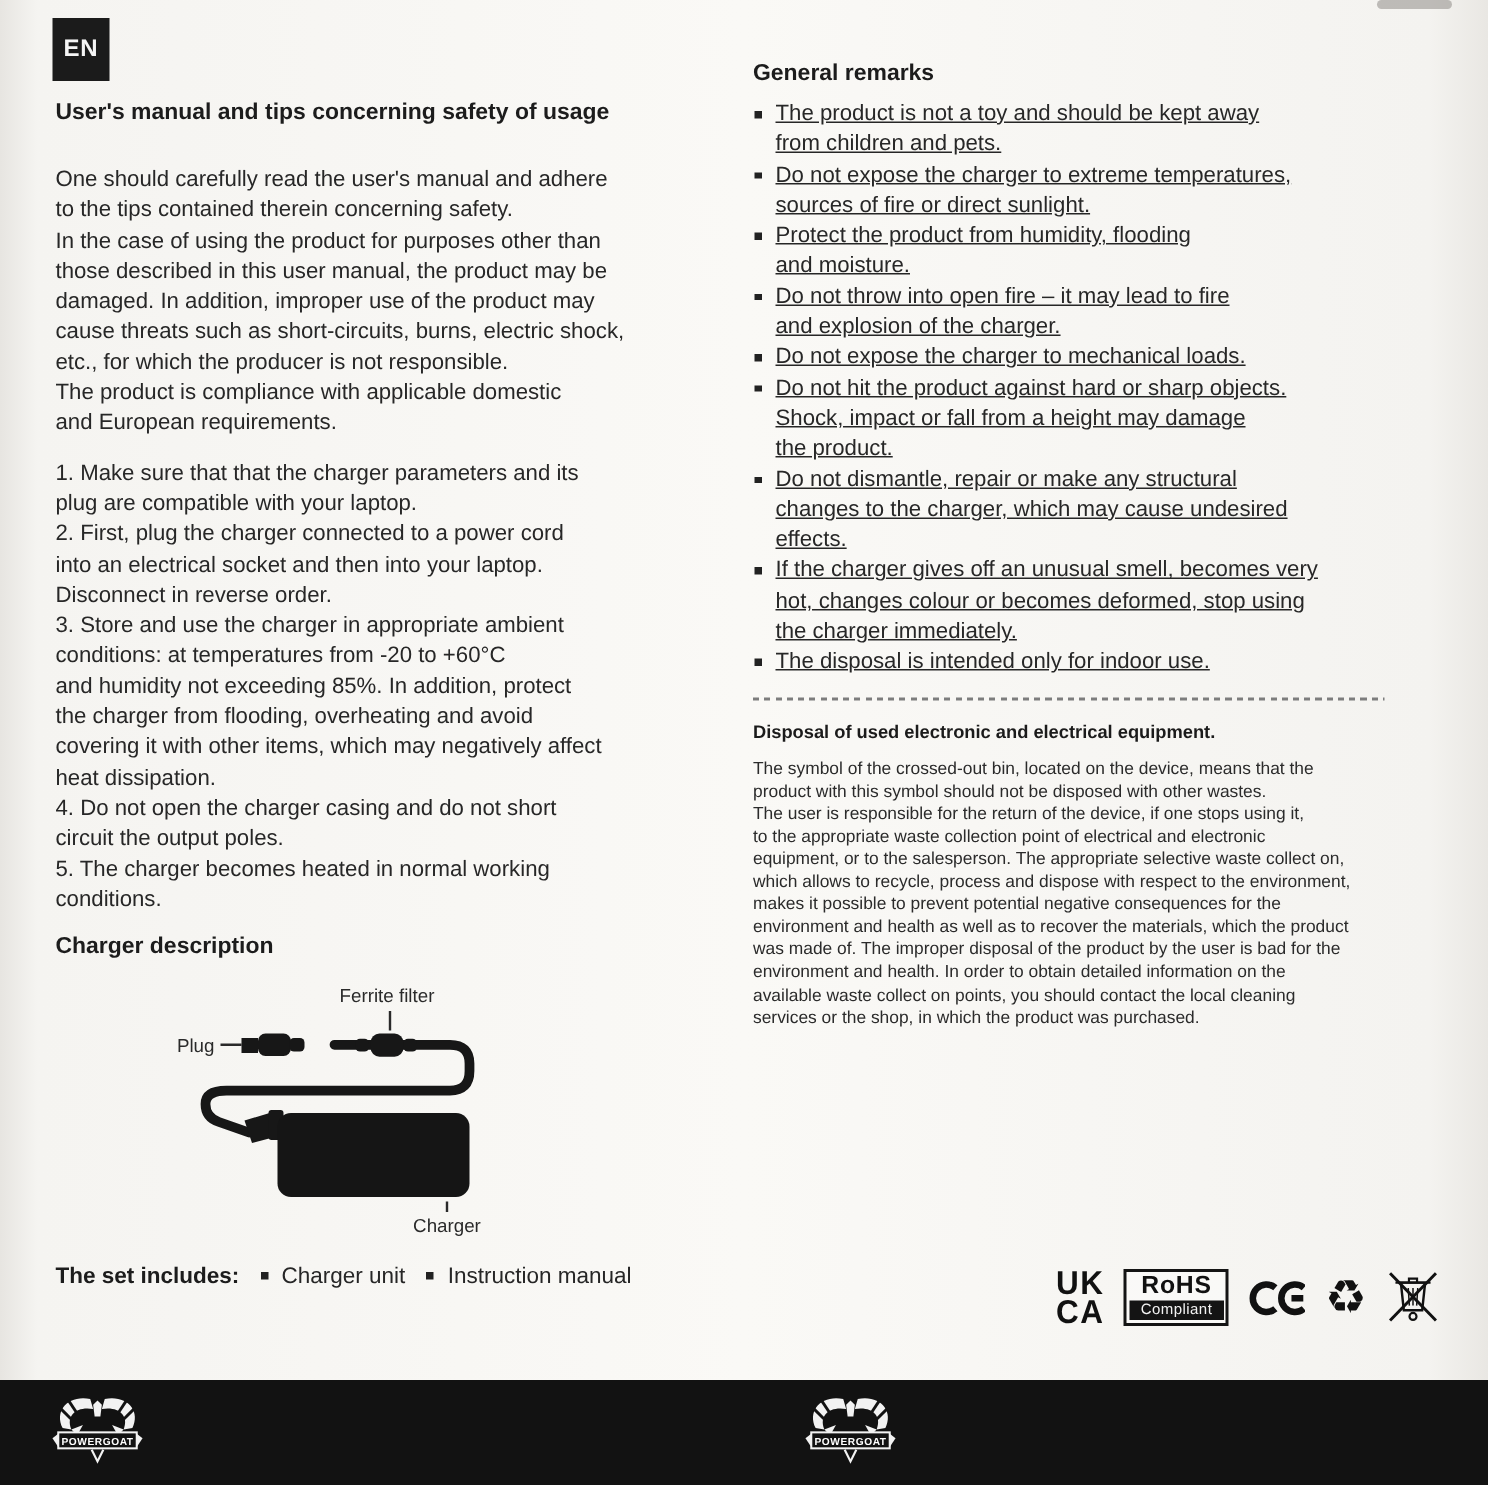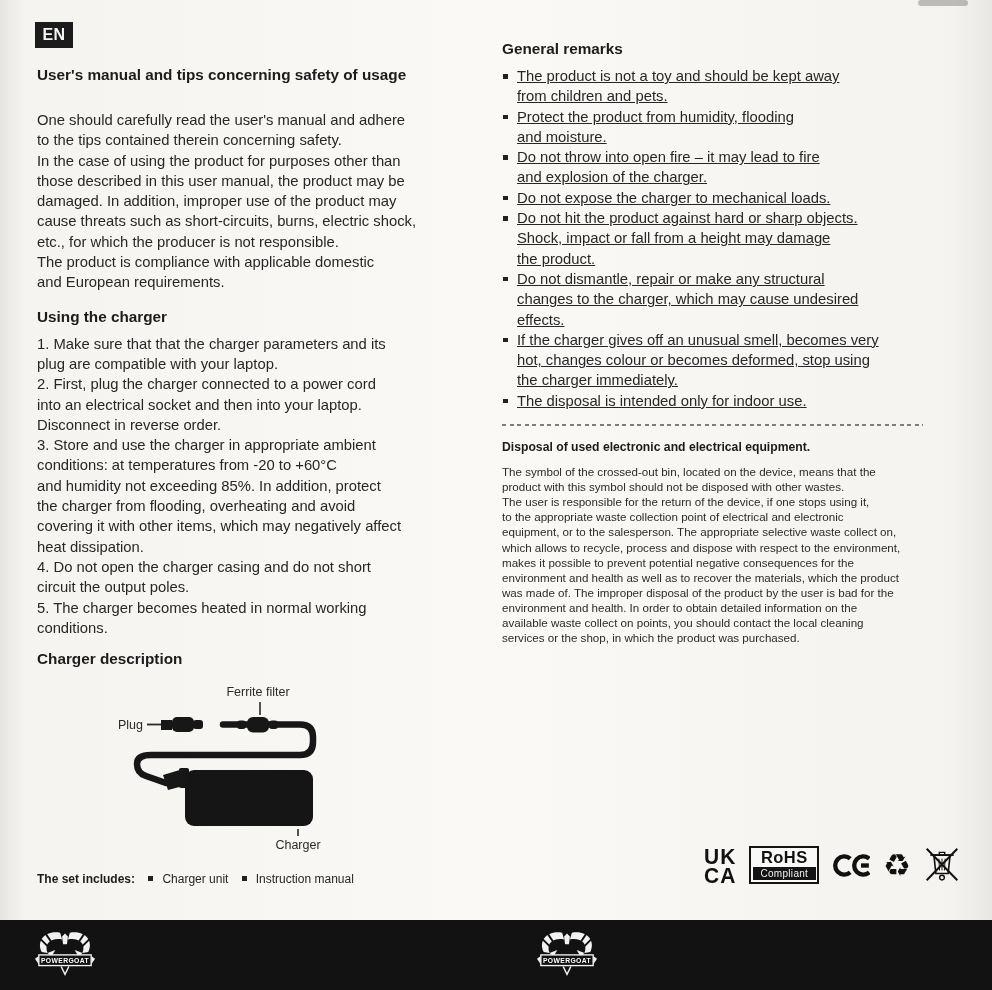--- a/index.html
+++ b/index.html
@@ -2,37 +2,37 @@
 <html><head>
 <meta charset="utf-8">
 <style>
   html,body{margin:0;padding:0;background:#d8d6d2;}
   .page{
     position:relative;width:992px;height:990px;overflow:hidden;
     font-family:"Liberation Sans",sans-serif;color:#262626;
     background:linear-gradient(90deg,#e7e5e1 0%,#f5f4f1 2.5%,#faf9f6 50%,#f4f3f0 96%,#e9e7e3 100%);
   }
   .en-badge{
-    position:absolute;left:35px;top:22px;width:38px;height:26px;background:#1b1b1b;
+    position:absolute;left:35px;top:12px;width:38px;height:42px;background:#1b1b1b;
     color:#f5f5f5;font-weight:bold;font-size:16px;display:flex;align-items:center;justify-content:center;
     letter-spacing:.5px;
   }
   .smudge{position:absolute;left:918px;top:0;width:50px;height:6px;background:#8f8c88;opacity:.55;border-radius:3px;}
   .col{position:absolute;}
   .col-left{left:37px;top:64px;width:440px;}
   .col-right{left:502px;top:38px;width:445px;}
   h2{font-size:15.3px;line-height:21px;font-weight:700;color:#1c1c1c;margin:0;}
   .lines{white-space:pre-line;font-size:14.8px;line-height:20.3px;margin:0;color:#272727;}
   .safety-h{margin-bottom:25px;}
   .safety-p{margin-bottom:13px;}
   .using-h{margin-bottom:7px;}
   .using-p{margin-bottom:10px;}
   .diagram{display:block;margin-top:4px;width:430px;height:188px;}
   .dg-text{font-size:12.5px;fill:#2a2a2a;font-family:"Liberation Sans",sans-serif;}
-  .set-line{margin:8px 0 0 0;font-size:12px;line-height:20px;}
+  .set-line{margin:8px 0 0 0;font-size:15px;line-height:20px;}
   .set-line strong{font-weight:700;color:#1c1c1c;}
   .set-item{margin-left:10px;}
   .sq{display:inline-block;width:5px;height:5px;background:#222;margin-right:9px;vertical-align:2px;}
   .remarks{list-style:none;margin:7px 0 0 0;padding:0;text-decoration:underline;}
   .remarks li{position:relative;padding-left:15px;}
   .remarks li::before{content:"";position:absolute;left:1px;top:8px;width:4.5px;height:4.5px;background:#222;}
   .dashes{margin-top:13px;width:421px;height:2px;
     background:repeating-linear-gradient(90deg,#7d7d7d 0 4px,transparent 4px 7.5px);}
   .disposal-h{font-size:12.2px;line-height:15px;font-weight:700;color:#1b1b1b;margin:14px 0 9px 0;}
   .small{font-size:11.6px;line-height:15.1px;color:#2b2b2b;}
@@ -63,21 +63,20 @@
     <p class="lines safety-p">One should carefully read the user's manual and adhere
 to the tips contained therein concerning safety.
 In the case of using the product for purposes other than
 those described in this user manual, the product may be
 damaged. In addition, improper use of the product may
 cause threats such as short-circuits, burns, electric shock,
 etc., for which the producer is not responsible.
 The product is compliance with applicable domestic
 and European requirements.</p>
 
-    <h2 class="using-h">Using the charger</h2>
     <p class="lines using-p">1. Make sure that that the charger parameters and its
 plug are compatible with your laptop.
 2. First, plug the charger connected to a power cord
 into an electrical socket and then into your laptop.
 Disconnect in reverse order.
 3. Store and use the charger in appropriate ambient
 conditions: at temperatures from -20 to +60°C
 and humidity not exceeding 85%. In addition, protect
 the charger from flooding, overheating and avoid
 covering it with other items, which may negatively affect
@@ -121,20 +120,22 @@
       <span class="set-item"><span class="sq"></span><span>Charger unit</span></span>
       <span class="set-item"><span class="sq"></span><span>Instruction manual</span></span>
     </p>
   </section>
 
   <section class="col col-right">
     <h2>General remarks</h2>
     <ul class="remarks">
       <li class="lines">The product is not a toy and should be kept away
 from children and pets.</li>
+      <li class="lines">Do not expose the charger to extreme temperatures,
+sources of fire or direct sunlight.</li>
       <li class="lines">Protect the product from humidity, flooding
 and moisture.</li>
       <li class="lines">Do not throw into open fire – it may lead to fire
 and explosion of the charger.</li>
       <li class="lines">Do not expose the charger to mechanical loads.</li>
       <li class="lines">Do not hit the product against hard or sharp objects.
 Shock, impact or fall from a height may damage
 the product.</li>
       <li class="lines">Do not dismantle, repair or make any structural
 changes to the charger, which may cause undesired

